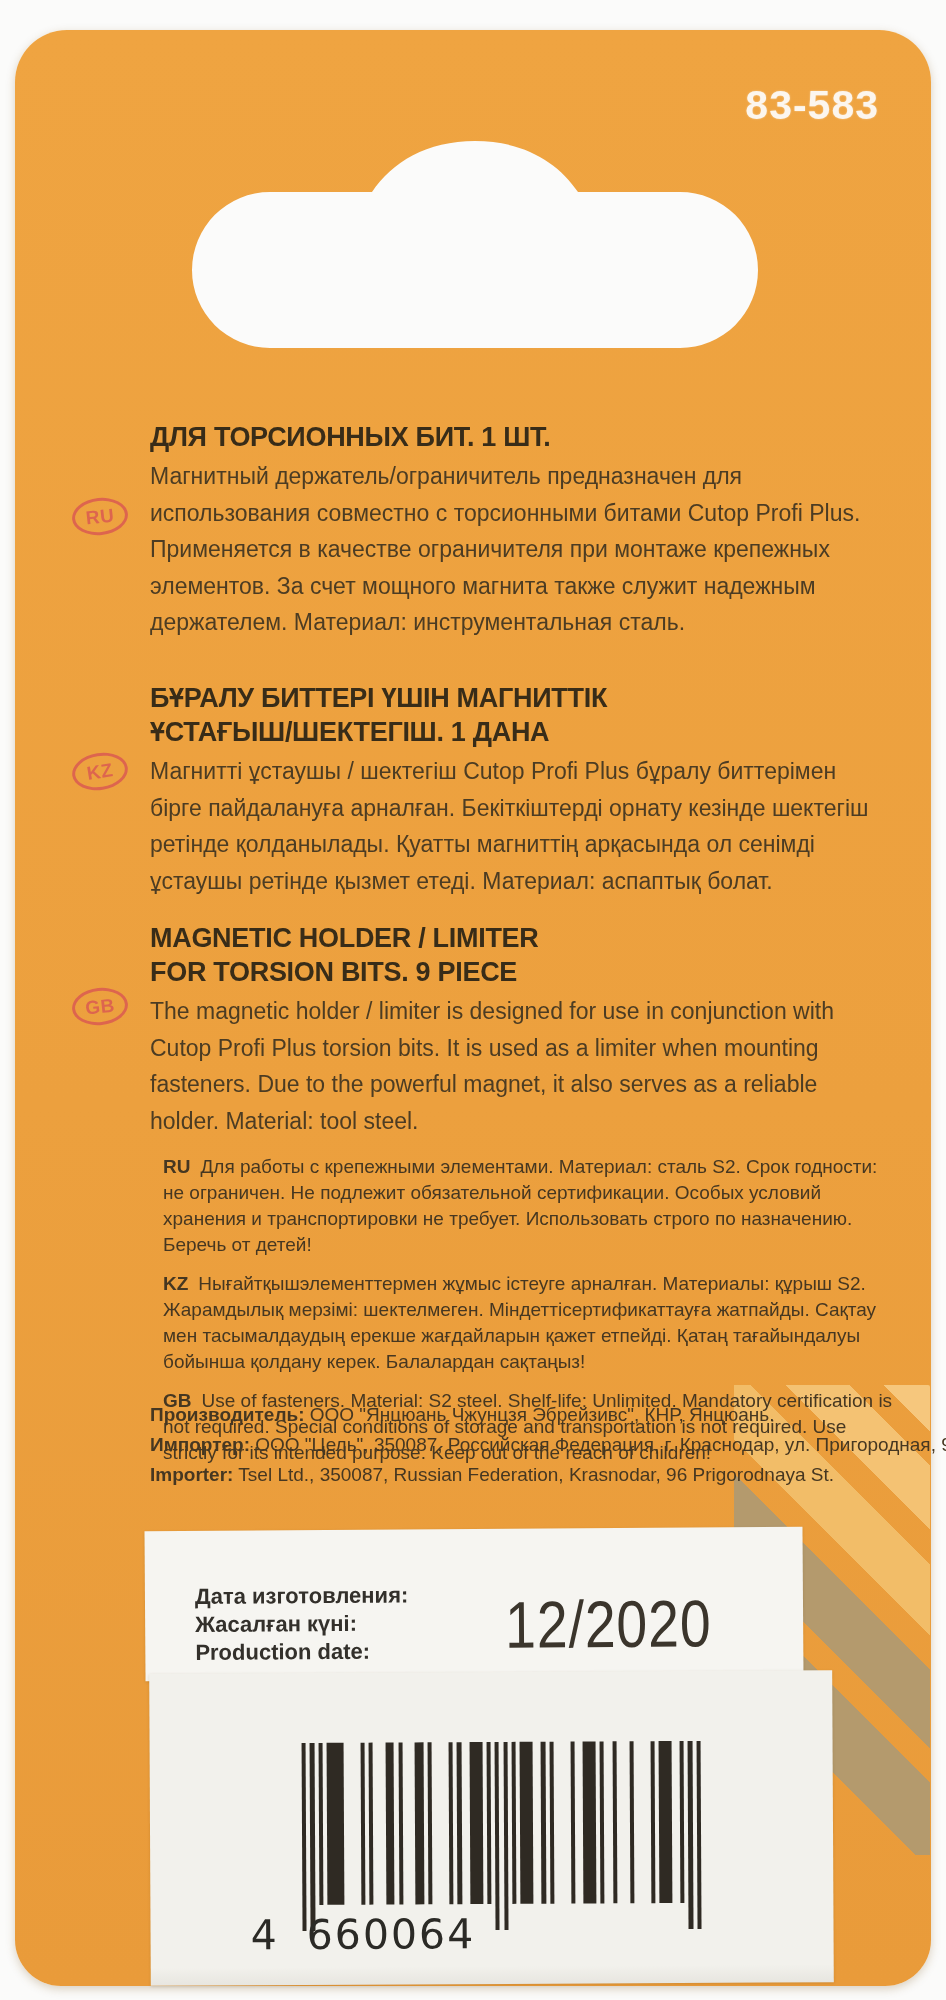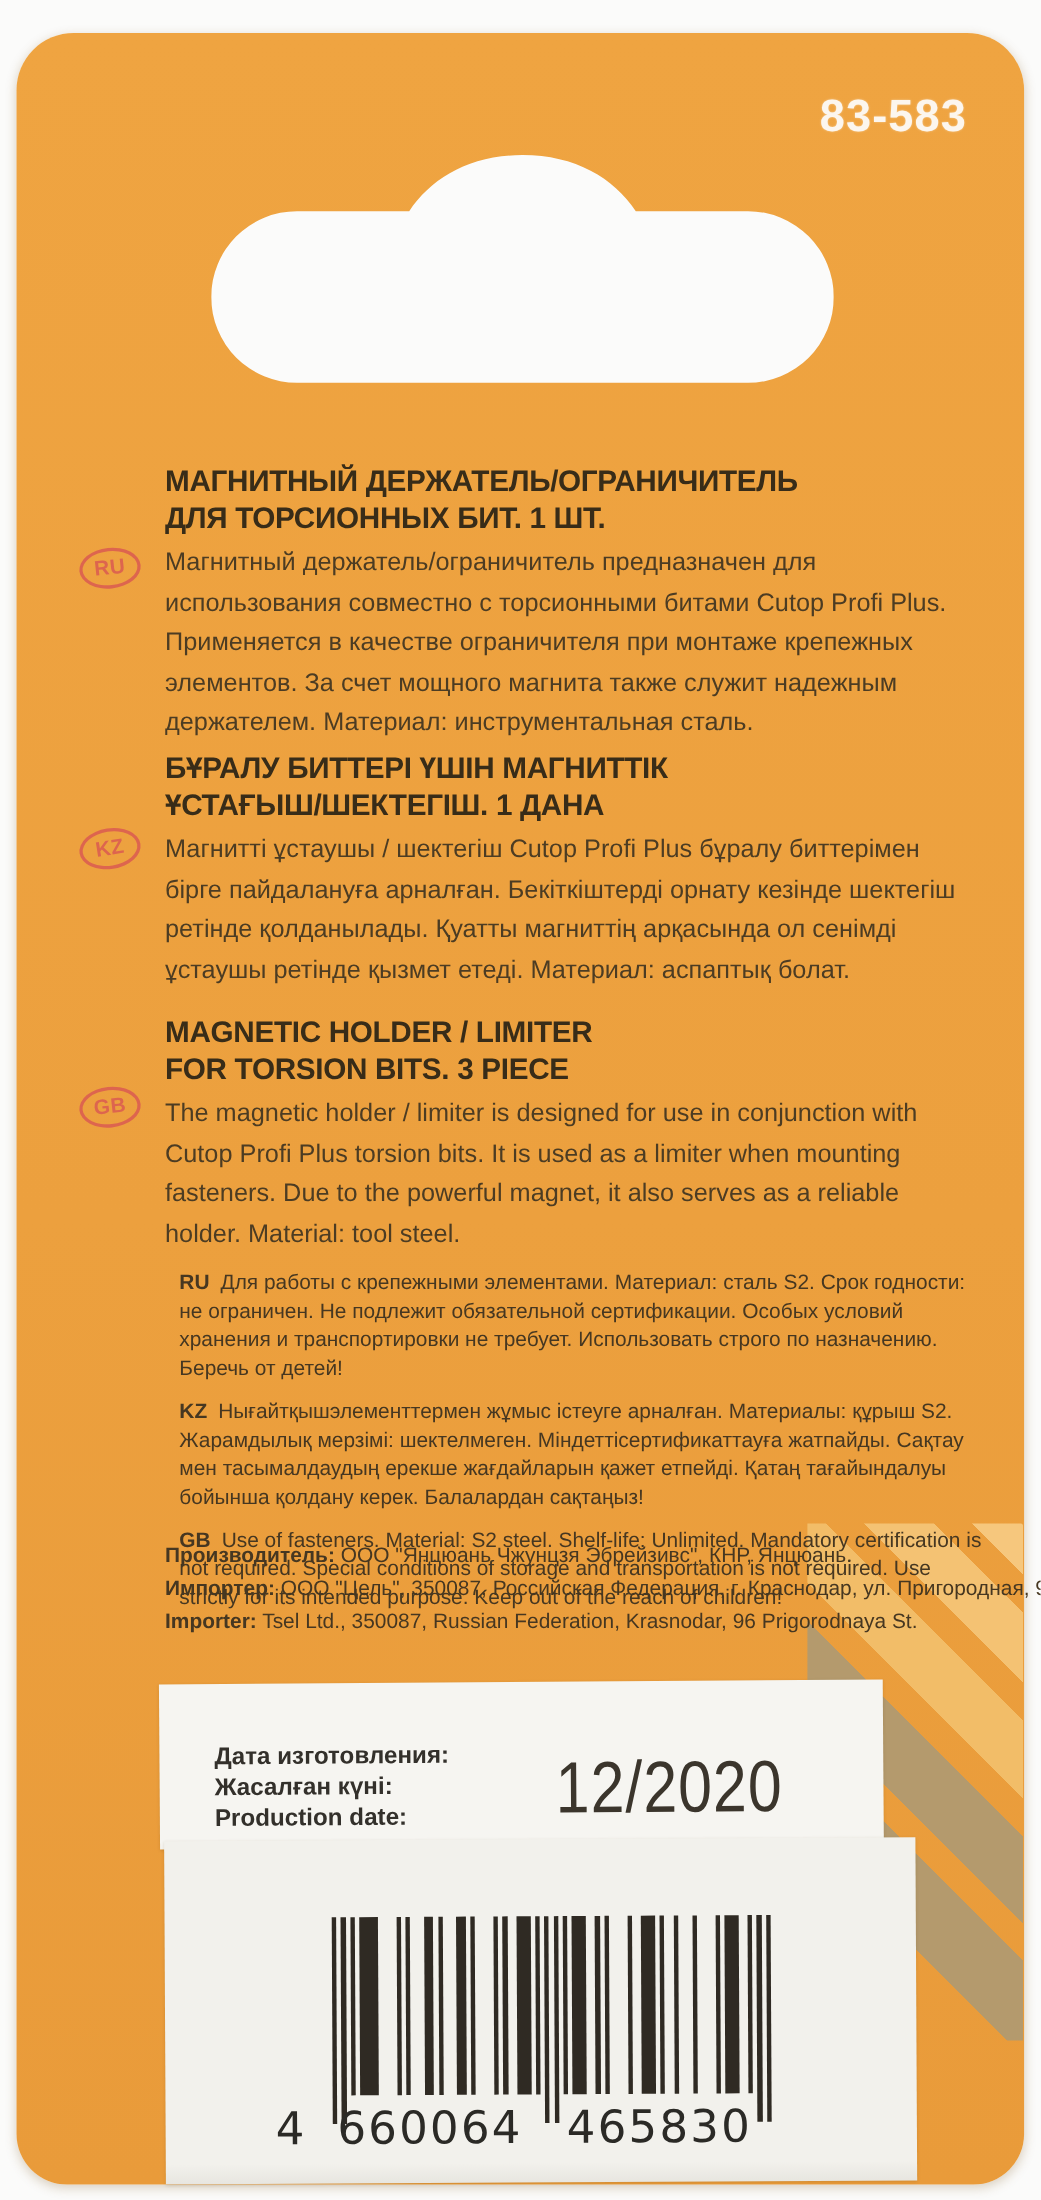--- a/index.html
+++ b/index.html
@@ -121,40 +121,39 @@
       Z"></path>
   </svg>
 
   <div class="code">83-583</div>
 
   <div class="corner-pattern"></div>
 
   <div class="badge badge-ru">RU</div>
   <div class="section sec-ru">
     <div class="sec-title">
-      <div>МАГНИТНЫЙ ДЕРЖАТЕЛЬ/ОГРАНИЧИТЕЛЬ</div>
       <div>ДЛЯ ТОРСИОННЫХ БИТ. 1 ШТ.</div>
     </div>
     <div class="sec-body">Магнитный держатель/ограничитель предназначен для использования совместно с торсионными битами Cutop Profi Plus. Применяется в качестве ограничителя при монтаже крепежных элементов. За счет мощного магнита также служит надежным держателем. Материал: инструментальная сталь.</div>
   </div>
 
   <div class="badge badge-kz">KZ</div>
   <div class="section sec-kz">
     <div class="sec-title">
       <div>БҰРАЛУ БИТТЕРІ ҮШІН МАГНИТТІК</div>
       <div>ҰСТАҒЫШ/ШЕКТЕГІШ. 1 ДАНА</div>
     </div>
     <div class="sec-body">Магнитті ұстаушы / шектегіш Cutop Profi Plus бұралу биттерімен бірге пайдалануға арналған. Бекіткіштерді орнату кезінде шектегіш ретінде қолданылады. Қуатты магниттің арқасында ол сенімді ұстаушы ретінде қызмет етеді. Материал: аспаптық болат.</div>
   </div>
 
   <div class="badge badge-gb">GB</div>
   <div class="section sec-gb">
     <div class="sec-title">
       <div>MAGNETIC HOLDER / LIMITER</div>
-      <div>FOR TORSION BITS. 3 PIECE</div>
+      <div>FOR TORSION BITS. 9 PIECE</div>
     </div>
     <div class="sec-body">The magnetic holder / limiter is designed for use in conjunction with Cutop Profi Plus torsion bits. It is used as a limiter when mounting fasteners. Due to the powerful magnet, it also serves as a reliable holder. Material: tool steel.</div>
   </div>
 
   <div class="fineprint">
     <p><b>RU</b><span>Для работы с крепежными элементами. Материал: сталь S2. Срок годности: не ограничен. Не подлежит обязательной сертификации. Особых условий хранения и транспортировки не требует. Использовать строго по назначению. Беречь от детей!</span></p>
     <p><b>KZ</b><span>Нығайтқышэлементтермен жұмыс істеуге арналған. Материалы: құрыш S2. Жарамдылық мерзімі: шектелмеген. Міндеттісертификаттауға жатпайды. Сақтау мен тасымалдаудың ерекше жағдайларын қажет етпейді. Қатаң тағайындалуы бойынша қолдану керек. Балалардан сақтаңыз!</span></p>
     <p><b>GB</b><span>Use of fasteners. Material: S2 steel. Shelf-life: Unlimited. Mandatory certification is not required. Special conditions of storage and transportation is not required. Use strictly for its intended purpose. Keep out of the reach of children!</span></p>
   </div>
 
@@ -202,17 +201,16 @@
         <div class="bar" style="left: 327.6px; width: 4.2px;"></div>
         <div class="bar" style="left: 348.6px; width: 4.2px;"></div>
         <div class="bar" style="left: 357px; width: 12.6px;"></div>
         <div class="bar" style="left: 378px; width: 4.2px;"></div>
         <div class="bar guard" style="left: 386.4px; width: 4.2px;"></div>
         <div class="bar guard" style="left: 394.8px; width: 4.2px;"></div>
       </div>
     <div class="barcode-digits">
       <span class="bc-first">4</span>
       <span class="bc-g1">660064</span>
-      <span class="bc-g2">465830</span>
     </div>
   </div>
 
 </div>
 
 </body></html>

